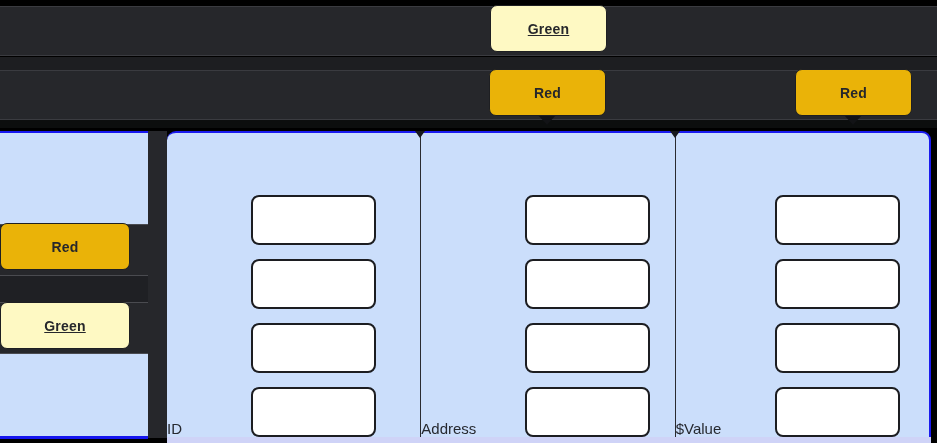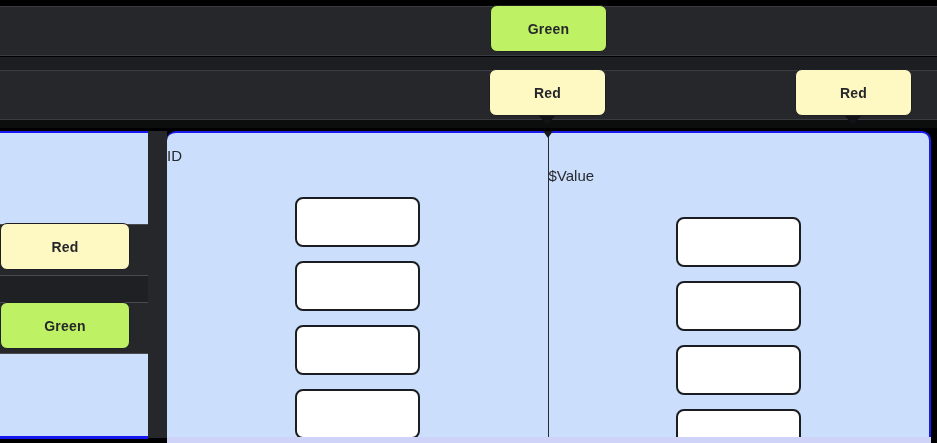--- a/index.html
+++ b/index.html
@@ -56,22 +56,22 @@
     border-radius: 7px;
     display: flex;
     align-items: center;
     justify-content: center;
     font-size: 14px;
     font-weight: bold;
     color: #26272b;
     letter-spacing: 0.2px;
     z-index: 6;
   }
-  .badge.green { background: #bef264; }
-  .badge.red   { background: #fef9c3; }
+  .badge.green { background: #fef9c3; text-decoration: underline; }
+  .badge.red   { background: #eab308; }
 
   .badge-arrow {
     position: absolute;
     width: 0;
     height: 0;
     border-left: 9px solid transparent;
     border-right: 9px solid transparent;
     border-top: 10px solid #121316;
     z-index: 5;
   }
@@ -132,22 +132,21 @@
     border-bottom: 3px solid #1a1aee;
     box-sizing: border-box;
     display: flex;
   }
   .col {
     position: relative;
     flex: 1 1 0;
     box-sizing: border-box;
     border-right: 1px solid #2a2b30;
     display: flex;
-    flex-direction: column;
-    align-items: flex-start;
+    align-items: flex-end;
     gap: 24px;
   }
   .col:last-child { border-right: none; margin-top: 20px; }
   .col-tick {
     position: absolute;
     right: -5px;
     top: -2px;
     width: 0; height: 0;
     border-left: 5px solid transparent;
     border-right: 5px solid transparent;
@@ -238,20 +237,30 @@
         <div class="cells">
           <div class="cell"></div>
           <div class="cell"></div>
           <div class="cell"></div>
           <div class="cell"></div>
         </div>
       </div>
 
 
 
+      <div class="col">
+        <div class="col-tick"></div>
+        <div class="col-header">Address</div>
+        <div class="cells">
+          <div class="cell"></div>
+          <div class="cell"></div>
+          <div class="cell"></div>
+          <div class="cell"></div>
+        </div>
+      </div>
 
       <div class="col">
 
         <div class="col-header">$Value</div>
         <div class="cells">
           <div class="cell"></div>
           <div class="cell"></div>
           <div class="cell"></div>
           <div class="cell"></div>
         </div>

